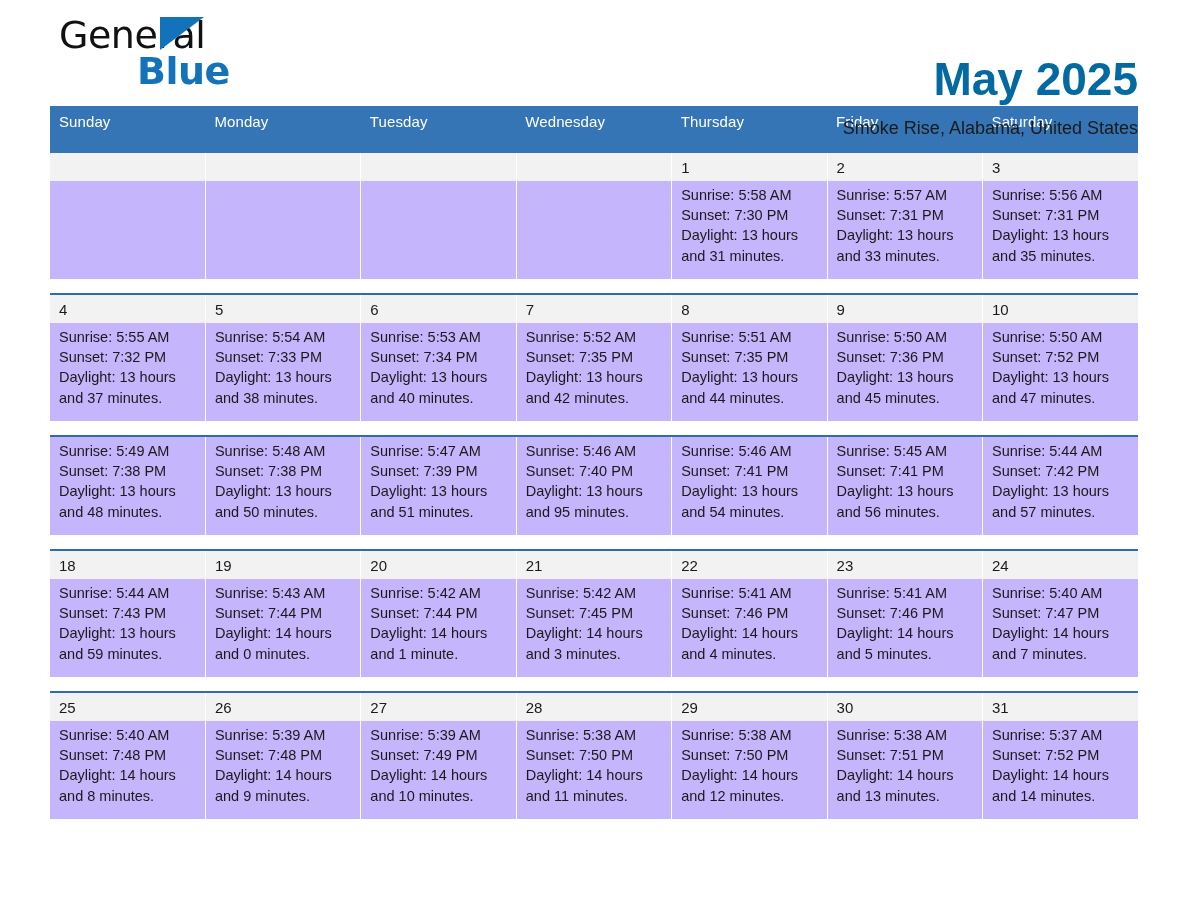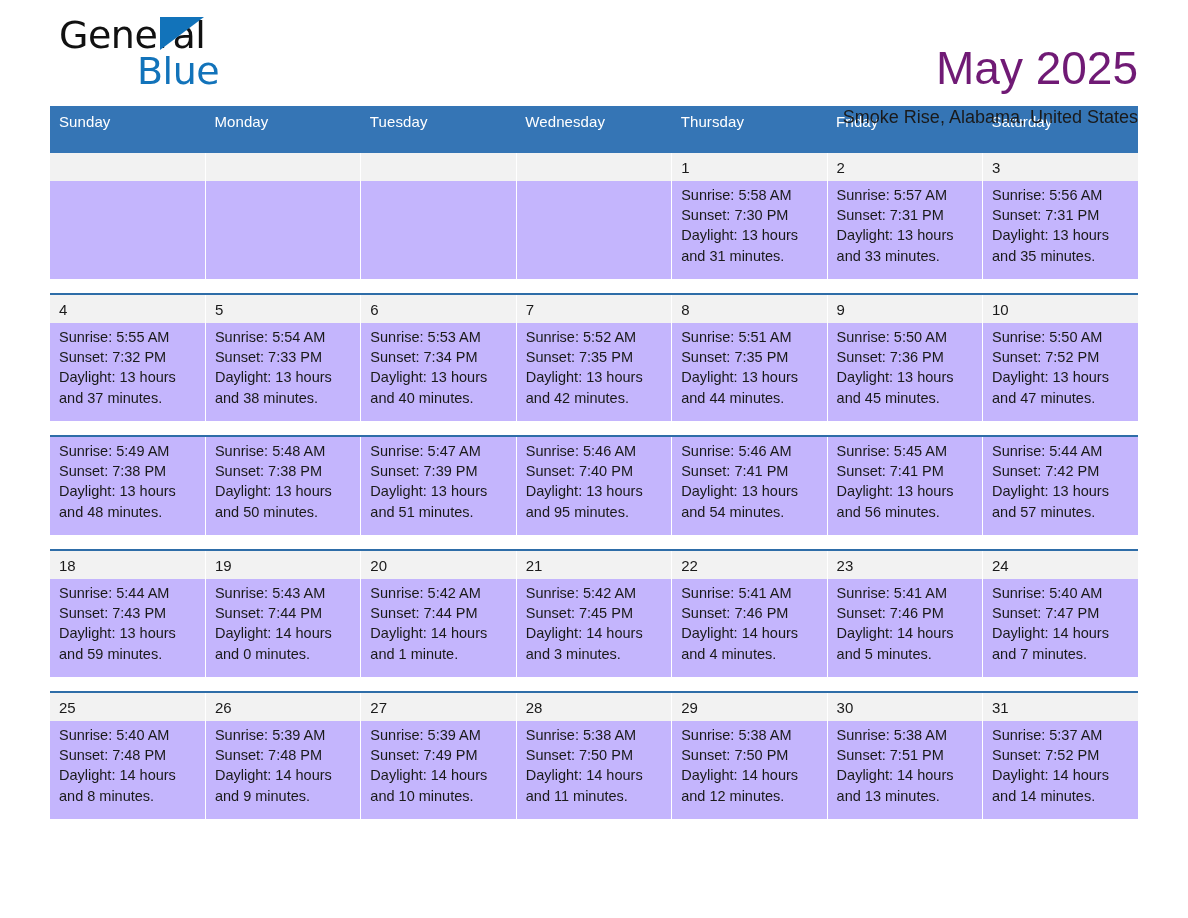--- a/index.html
+++ b/index.html
@@ -58,37 +58,37 @@
   }
   .brand-line2 {
     position: absolute;
     left: 78px;
     top: 36px;
     font-size: 38px;
     line-height: 38px;
     letter-spacing: -0.5px;
     color: #1273ba;
     font-family: "DejaVu Sans", sans-serif;
-    font-weight: 400;
+    font-weight: 700;
     white-space: nowrap;
   }
 
   .title-block {
     position: absolute;
     right: 0;
     top: 0;
     text-align: right;
   }
   .month-title {
     font-size: 46px;
     line-height: 56px;
-    font-weight: 400;
-    color: #701a75;
+    font-weight: 700;
+    color: #0369a1;
     letter-spacing: 0px;
-    margin-top: 40px;
+    margin-top: 51px;
     white-space: nowrap;
   }
   .location-title {
     font-size: 18px;
     line-height: 30px;
     font-weight: 400;
     color: #1a1a1a;
     margin-top: 6px;
     white-space: nowrap;
   }

